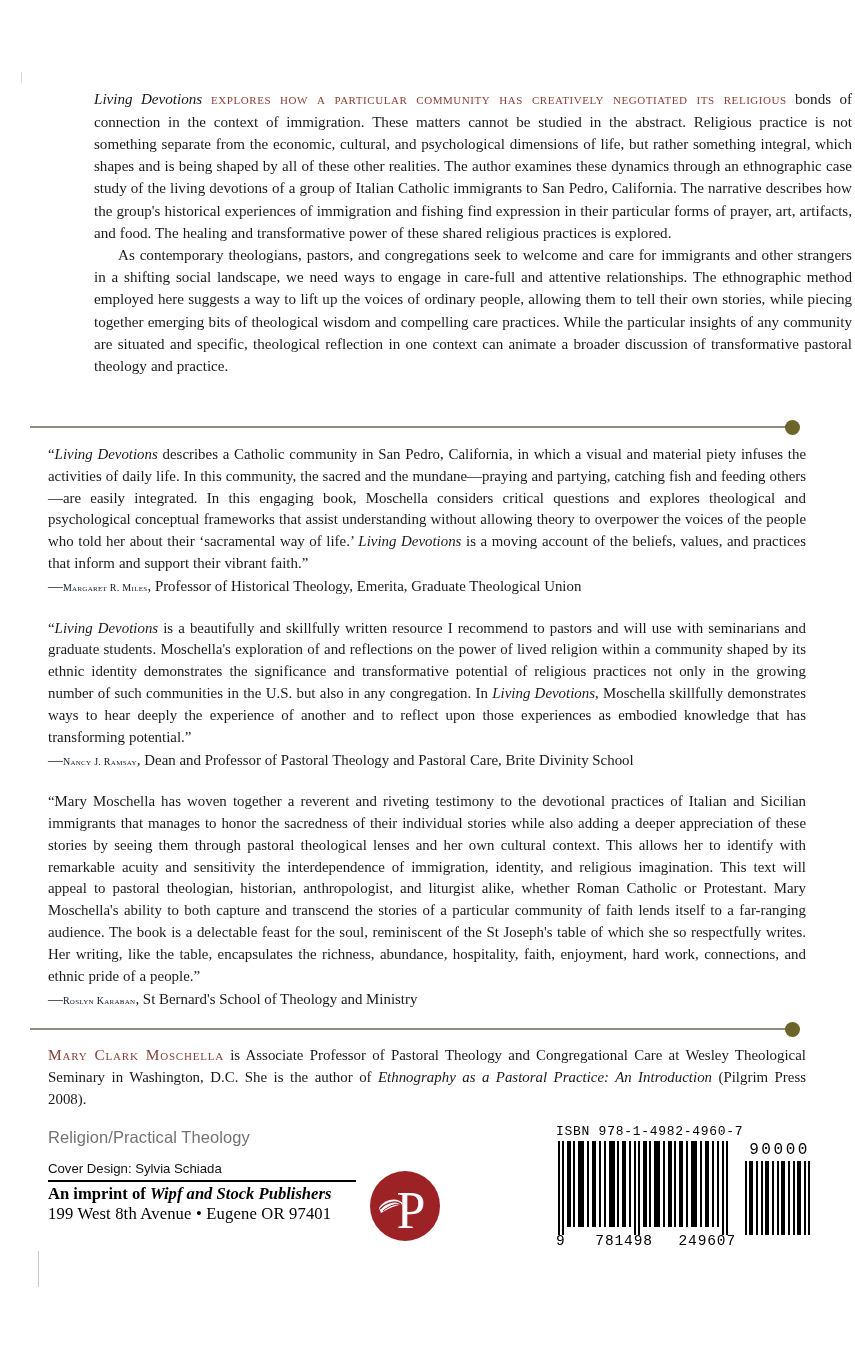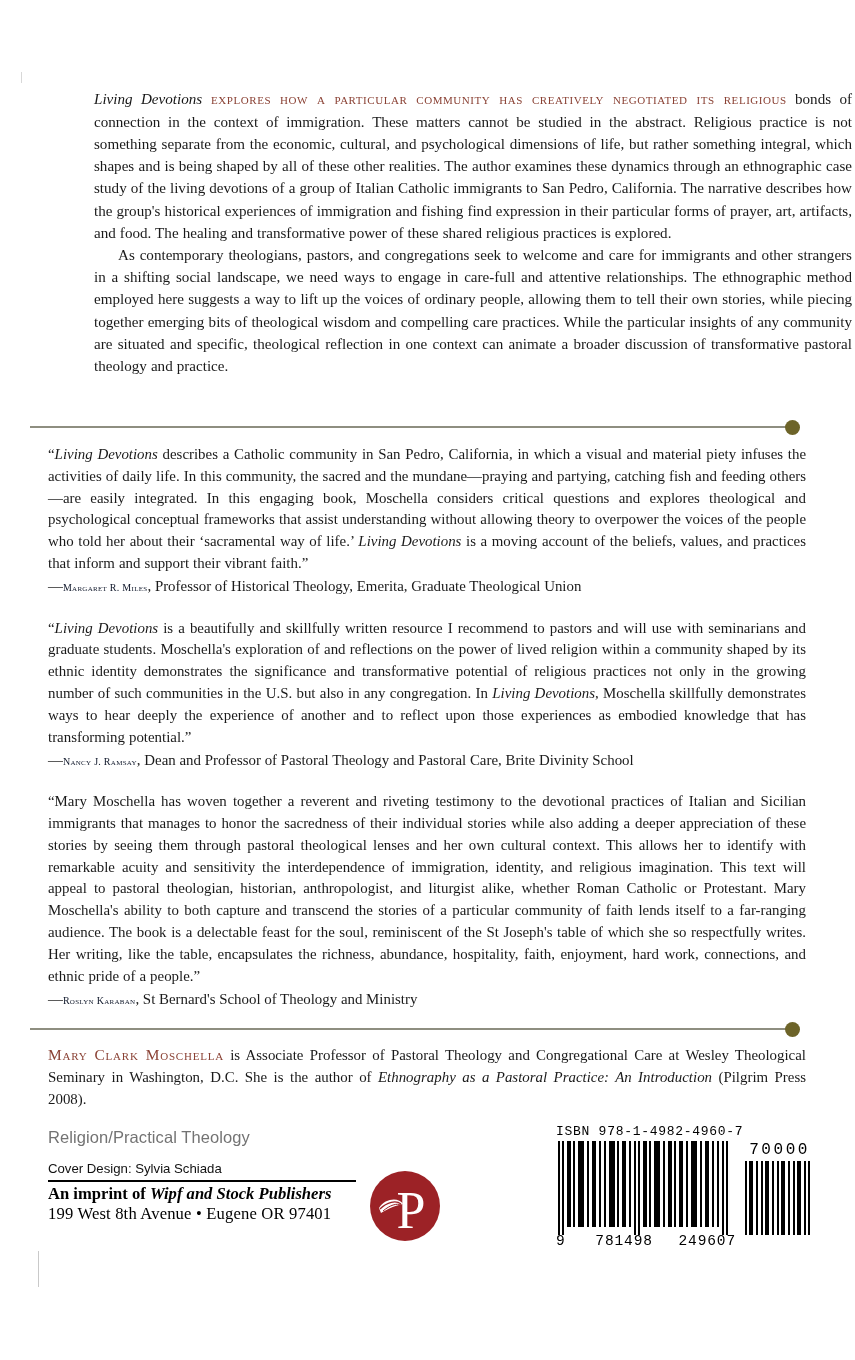--- a/index.html
+++ b/index.html
@@ -347,21 +347,21 @@
           <rect x="130" y="0" width="2" height="86"></rect>
           <rect x="135" y="0" width="6" height="86"></rect>
           <rect x="144" y="0" width="2" height="86"></rect>
           <rect x="149" y="0" width="4" height="86"></rect>
           <rect x="156" y="0" width="2" height="86"></rect>
           <rect x="161" y="0" width="2" height="86"></rect>
           <rect x="166" y="0" width="2" height="94"></rect>
           <rect x="170" y="0" width="2" height="94"></rect>
         </g>
       </svg>
-      <div class="addon-digits">70000</div>
+      <div class="addon-digits">90000</div>
       <svg class="ean-addon" viewBox="0 0 68 74" preserveAspectRatio="none">
         <g fill="#000">
           <rect x="1" y="0" width="2" height="74"></rect>
           <rect x="5" y="0" width="4" height="74"></rect>
           <rect x="12" y="0" width="2" height="74"></rect>
           <rect x="17" y="0" width="2" height="74"></rect>
           <rect x="21" y="0" width="4" height="74"></rect>
           <rect x="28" y="0" width="2" height="74"></rect>
           <rect x="33" y="0" width="2" height="74"></rect>
           <rect x="37" y="0" width="4" height="74"></rect>

